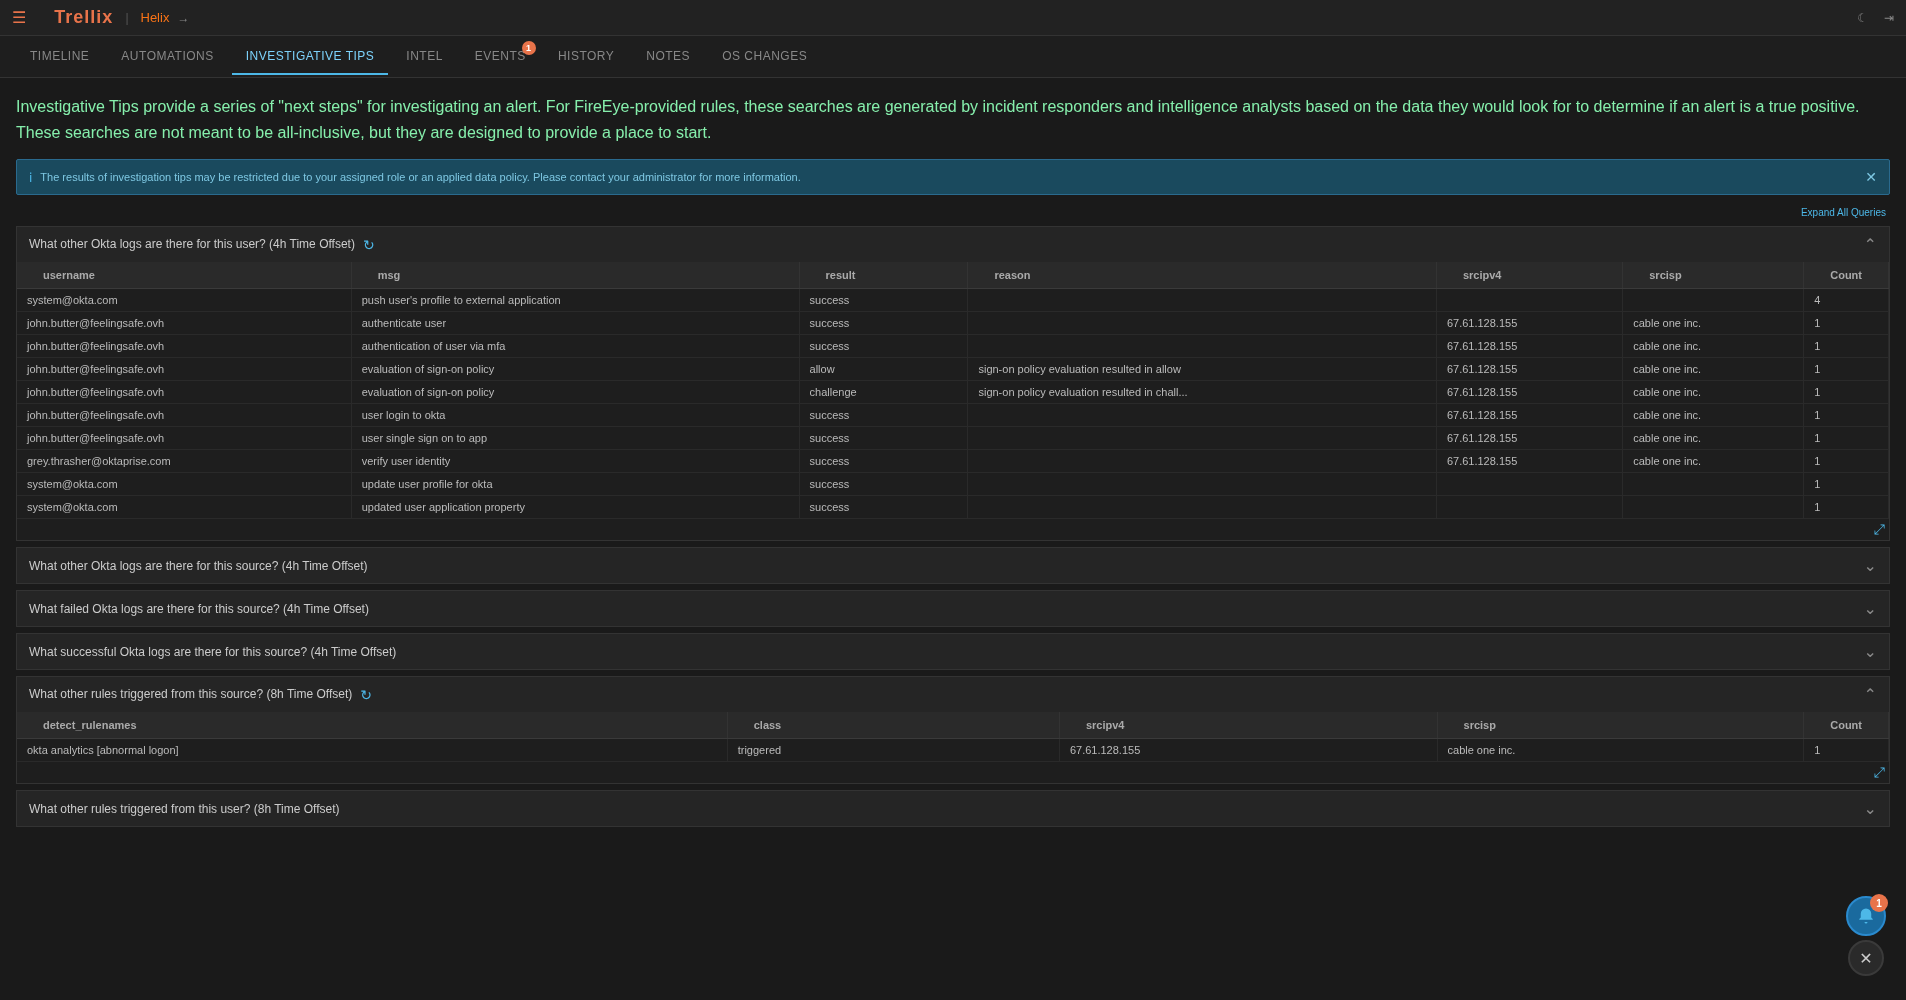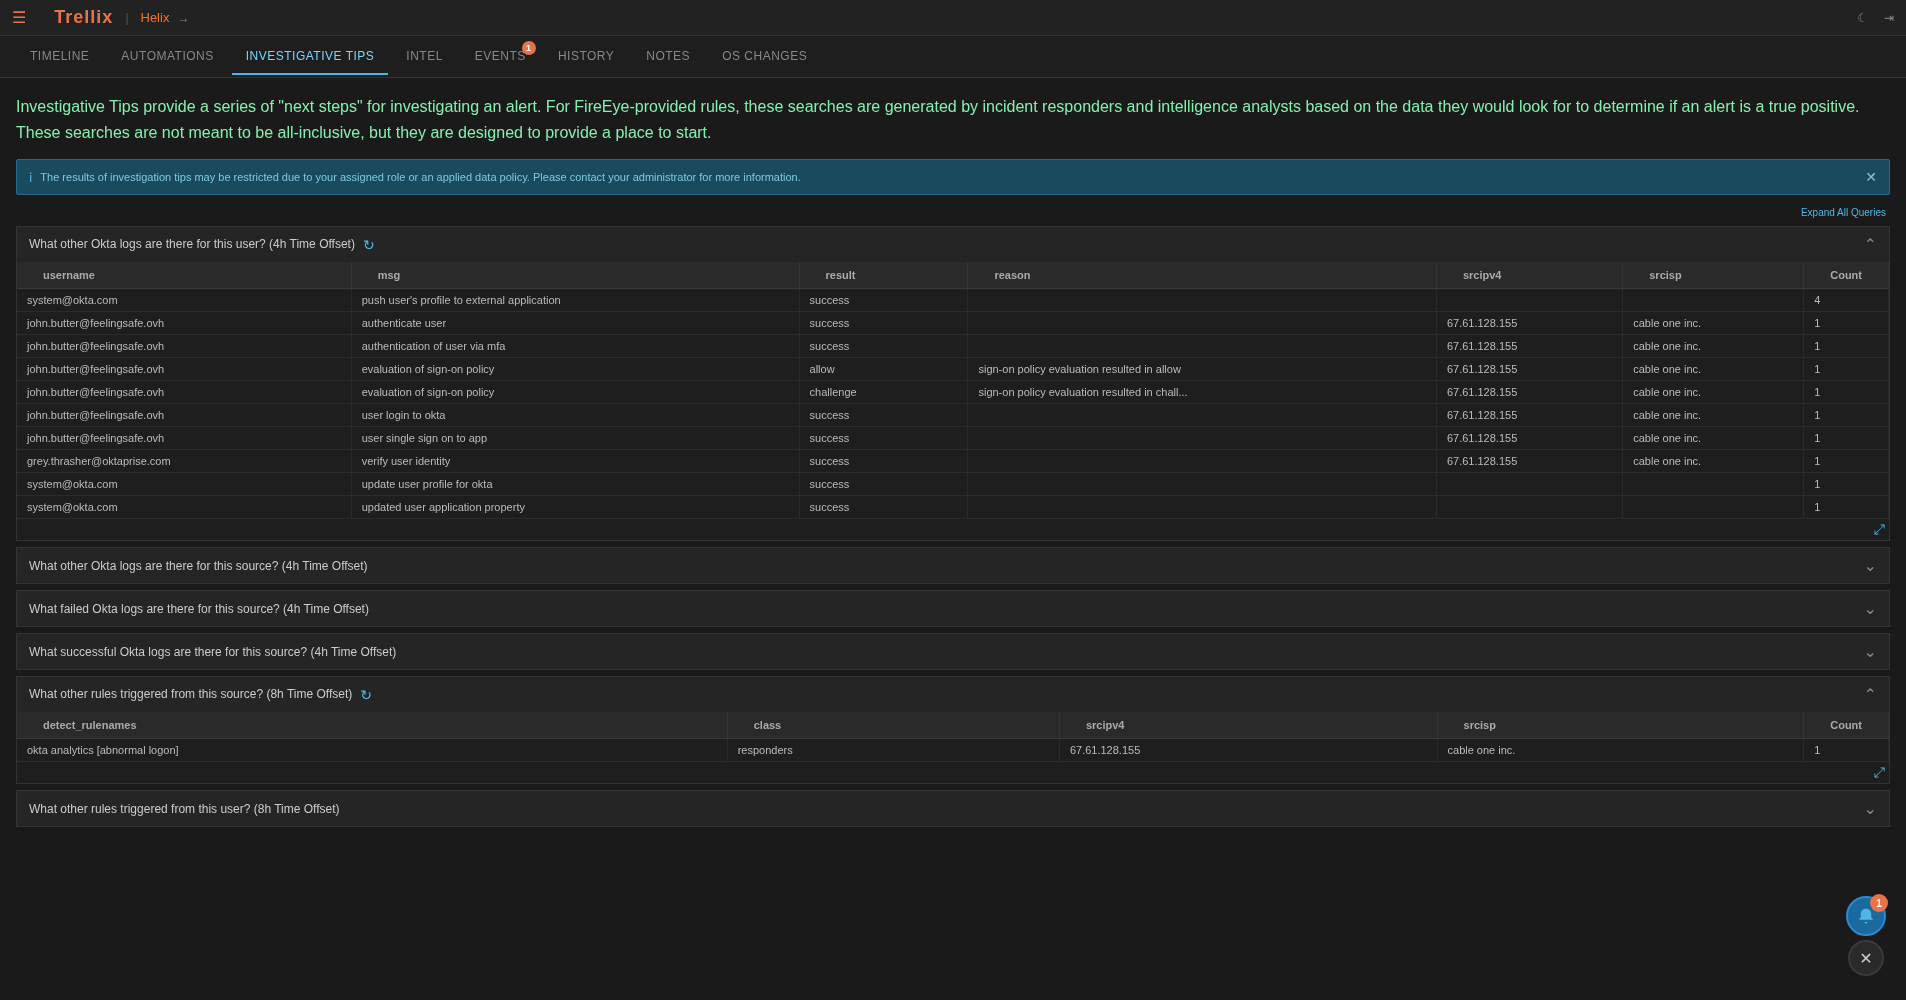--- a/index.html
+++ b/index.html
@@ -504,21 +504,21 @@
             <th>detect_rulenames</th>
             <th>class</th>
             <th>srcipv4</th>
             <th>srcisp</th>
             <th class="count-col">Count</th>
           </tr>
         </thead>
         <tbody id="table-5-body">
         <tr>
               <td>okta analytics [abnormal logon]</td>
-              <td>responders</td>
+              <td>triggered</td>
               <td>67.61.128.155</td>
               <td>cable one inc.</td>
               <td>1</td>
             </tr>
           </tbody>
       </table>
       <div class="table-footer">
         <span class="expand-table-icon">⤢</span>
       </div>
     </div>

